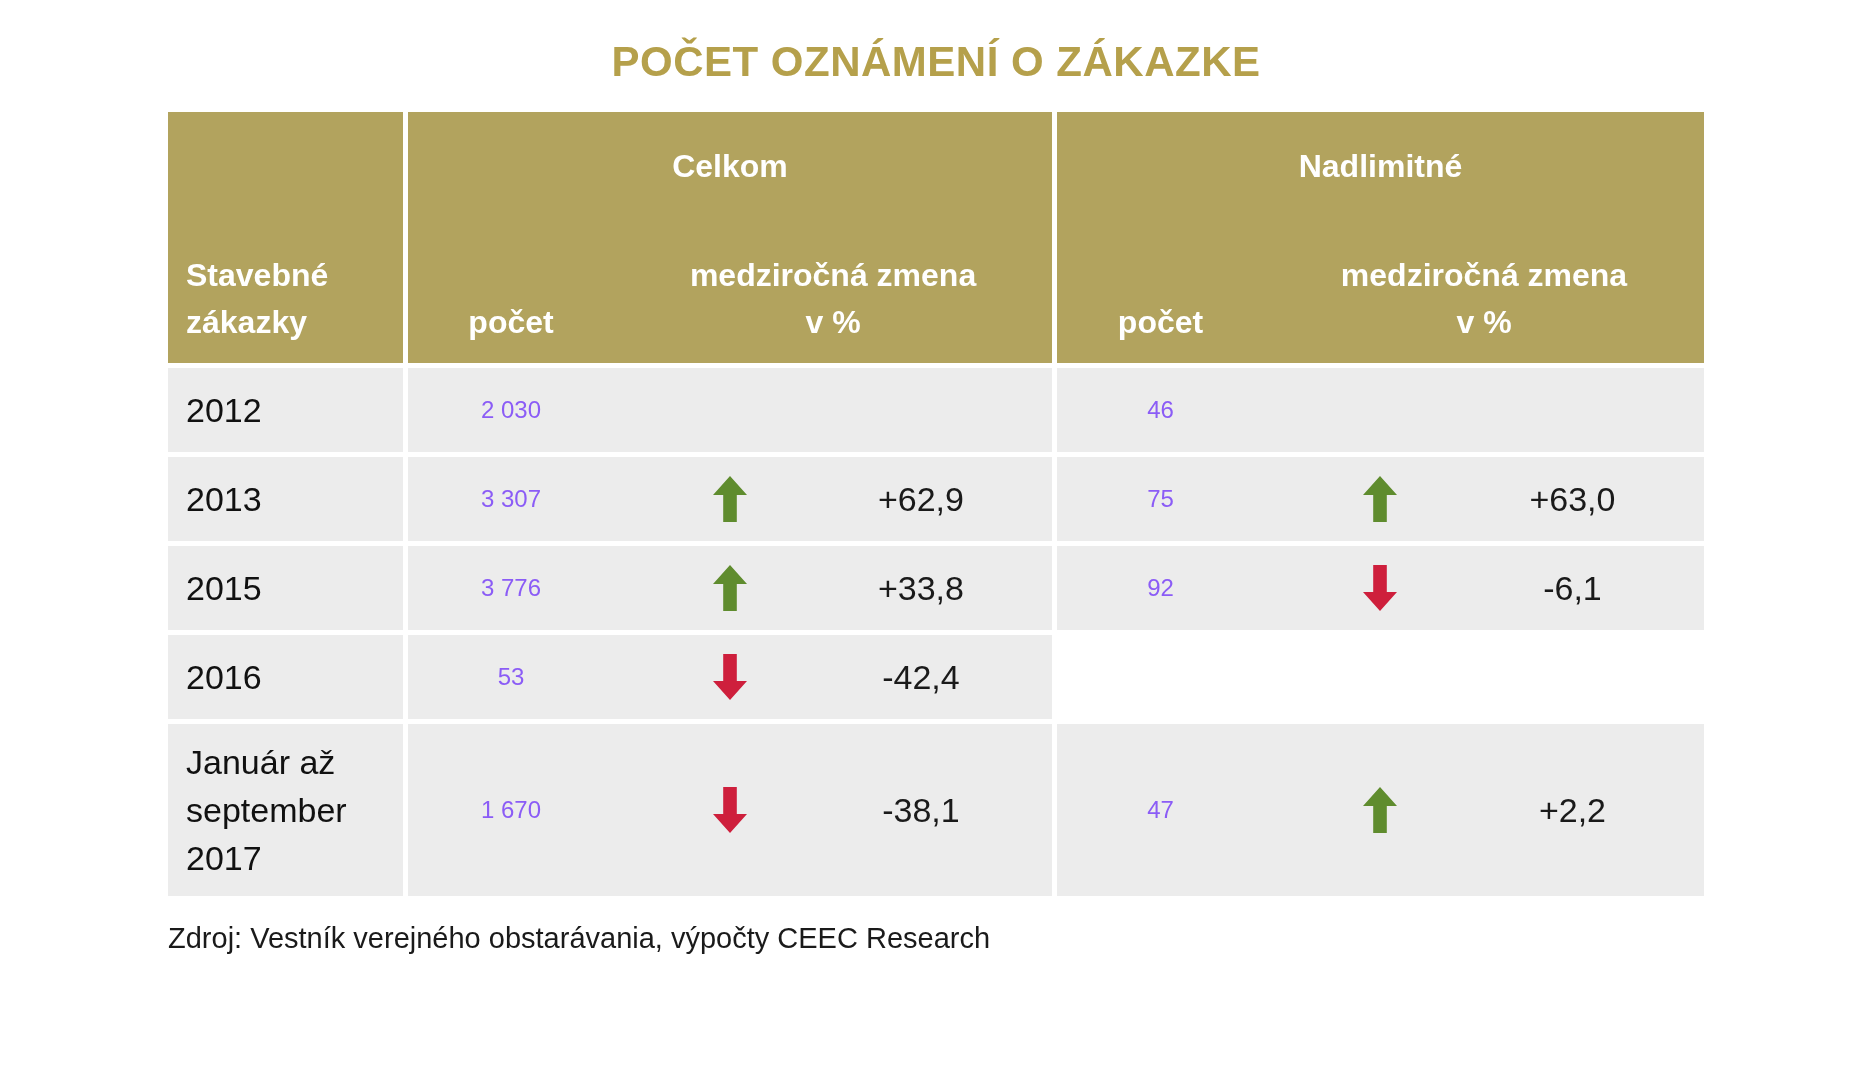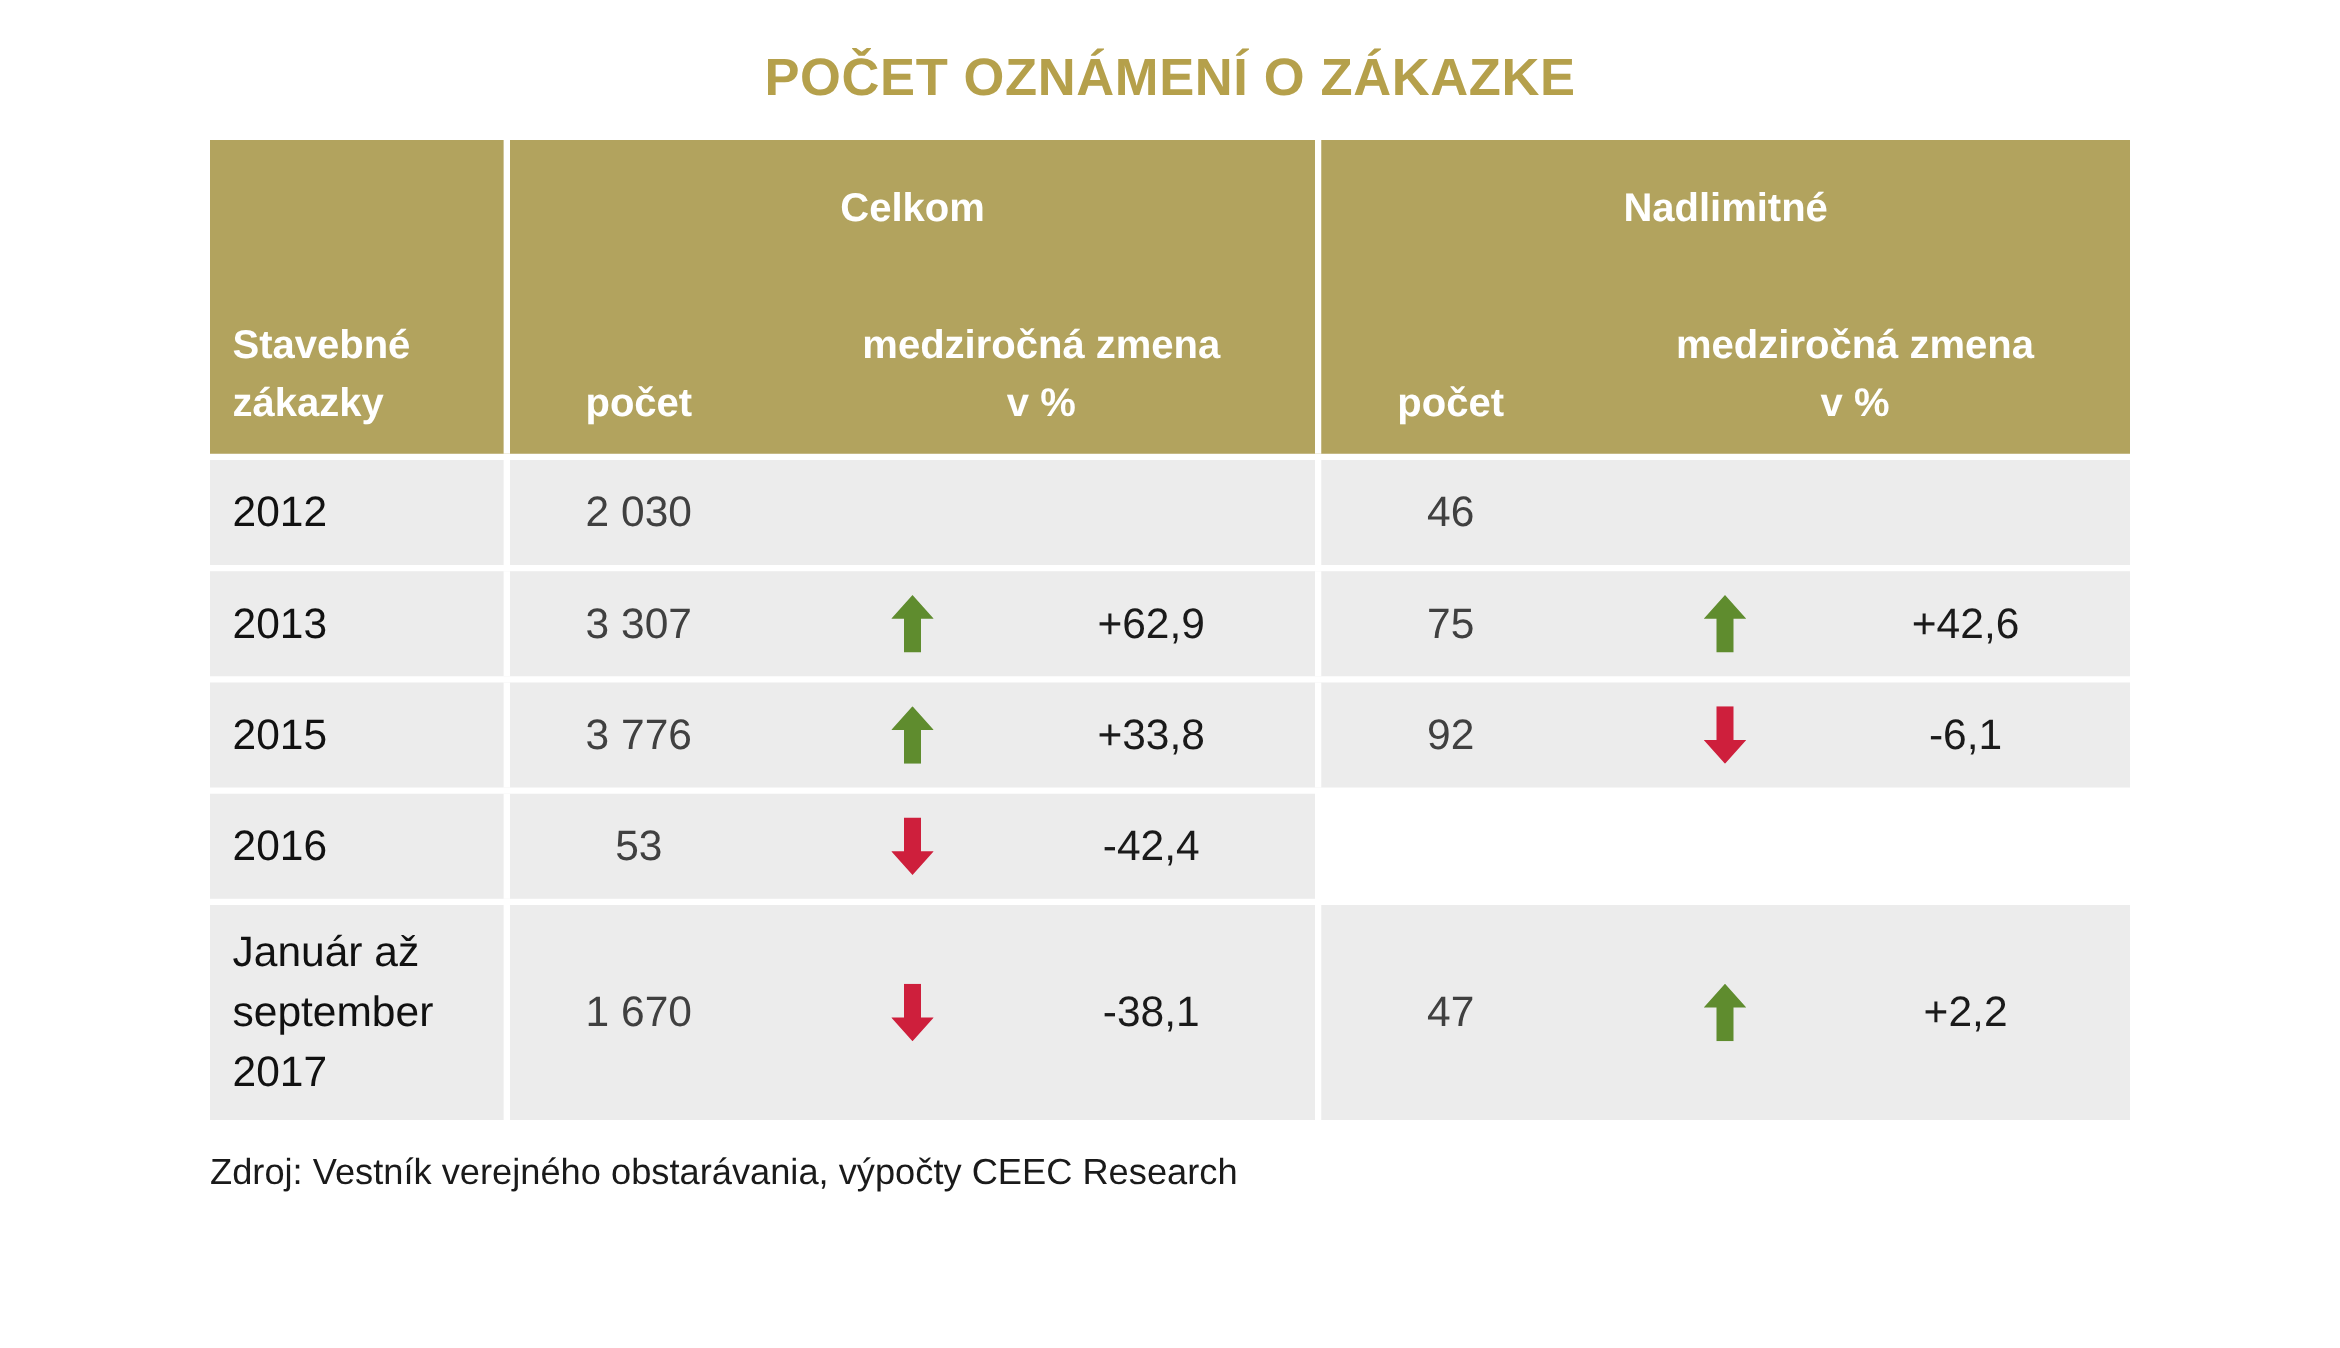--- a/index.html
+++ b/index.html
@@ -87,22 +87,22 @@
     line-height: 1.42;
   }
   .label-cell .lbl { padding: 10px 10px 10px 0; max-width: 205px; }
   .data-cell {
     display: grid;
     grid-template-columns: 32% 36% 32%;
     align-items: center;
   }
   .count {
     text-align: center;
-    font-size: 34px;
-    color: #404040;
+    font-size: 24px;
+    color: #8b5cf6;
   }
   .arrow {
     display: flex;
     justify-content: center;
     align-items: center;
   }
   .change {
     text-align: center;
     padding-right: 56px;
     font-size: 34px;
@@ -191,21 +191,21 @@
         <div class="change">+62,9</div>
       </div>
       <div class="cell cell3 data-cell">
         <div class="count">75</div>
         <div class="arrow trend-up">
           <svg class="arrow-up" width="34" height="46" viewBox="0 0 34 46">
               <polygon points="17,0 34,19 23.8,19 23.8,46 10.2,46 10.2,19 0,19" fill="currentColor"></polygon>
             </svg>
 
         </div>
-        <div class="change">+42,6</div>
+        <div class="change">+63,0</div>
       </div>
     </div>
 
 
     <div class="trow brow">
       <div class="cell cell1 label-cell">
           <span class="lbl">2015</span>
         </div>
       <div class="cell cell2 data-cell">
         <div class="count">3 776</div>

